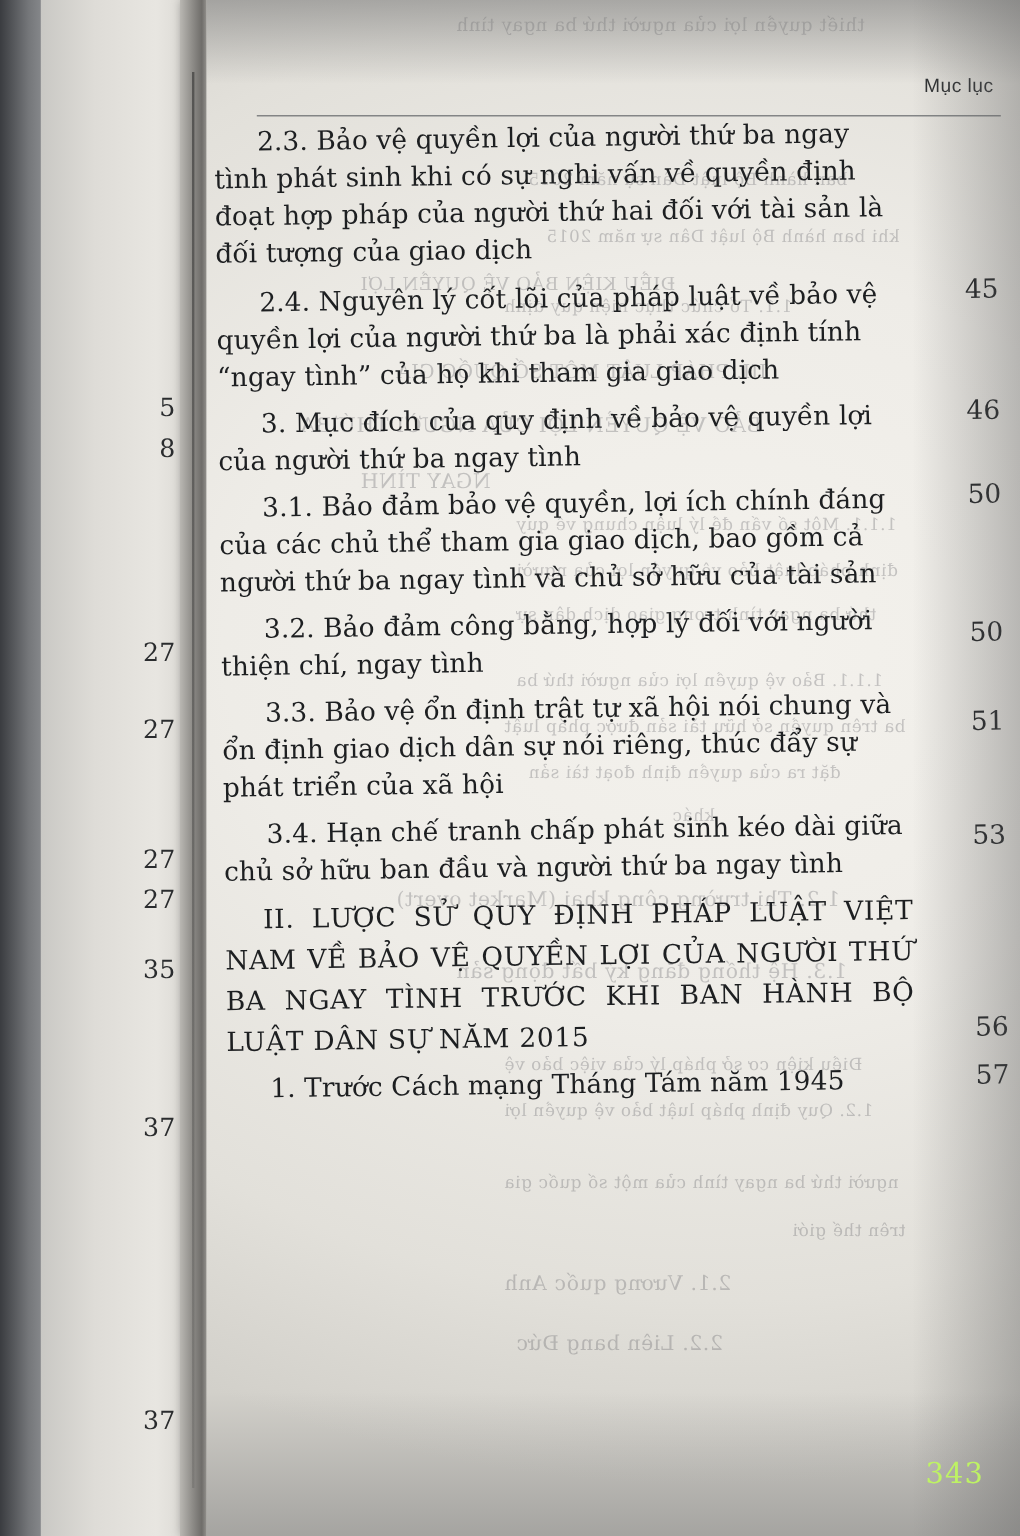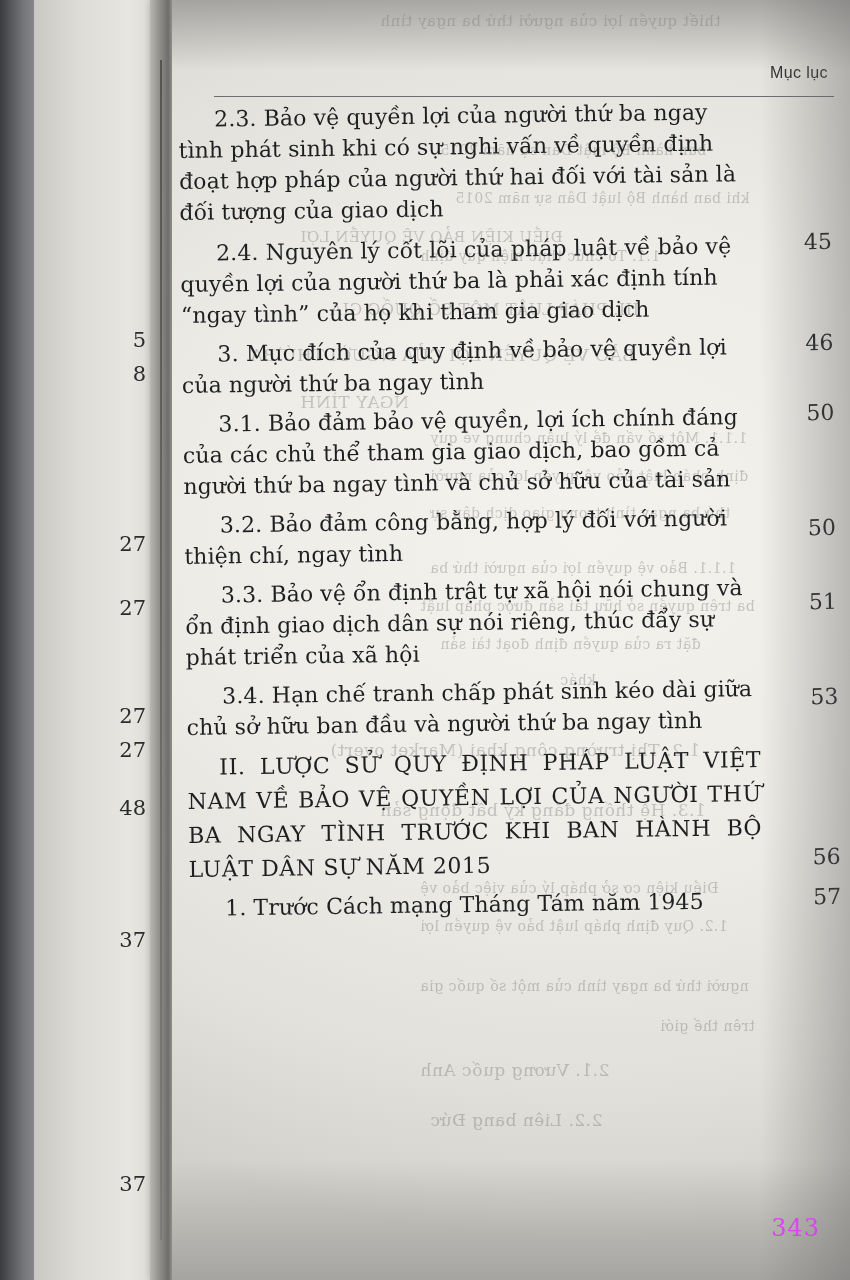--- a/index.html
+++ b/index.html
@@ -137,21 +137,21 @@
     font-size: 21px;
     font-family: "DejaVu Serif", serif;
   }
   .leftnums div { line-height: 1; }
 
   .folio {
     position: absolute;
     right: 30px;
     bottom: 38px;
     font-size: 24px;
-    color: #d946ef;
+    color: #bef264;
     font-family: "DejaVu Serif", serif;
     letter-spacing: 1px;
   }
 
   
   .skewwrap { transform: rotate(-0.8deg); transform-origin: 0 0; }
 </style>
 </head>
 <body>
 
@@ -190,21 +190,21 @@
   <div class="header-rule"></div>
   <div class="running-head">Mục lục</div>
 
   <div class="leftnums">
     <div style="height:34px;">5</div>
     <div style="height:170px;">8</div>
     <div style="height:64px;">27</div>
     <div style="height:108px;">27</div>
     <div style="height:34px;">27</div>
     <div style="height:58px;">27</div>
-    <div style="height:132px;">48</div>
+    <div style="height:132px;">35</div>
     <div style="height:244px;">37</div>
     <div style="height:138px;">37</div>
 
   </div>
 
   <div class="toc skewwrap">
 
     <div class="entry" style="margin-bottom:10px;">
       <span class="txt">2.3. Bảo vệ quyền lợi của người thứ ba ngay tình phát sinh khi có sự nghi vấn về quyền định đoạt hợp pháp của người thứ hai đối với tài sản là đối tượng của giao dịch</span>
       <span class="pg" style="top:-31px;"></span>

